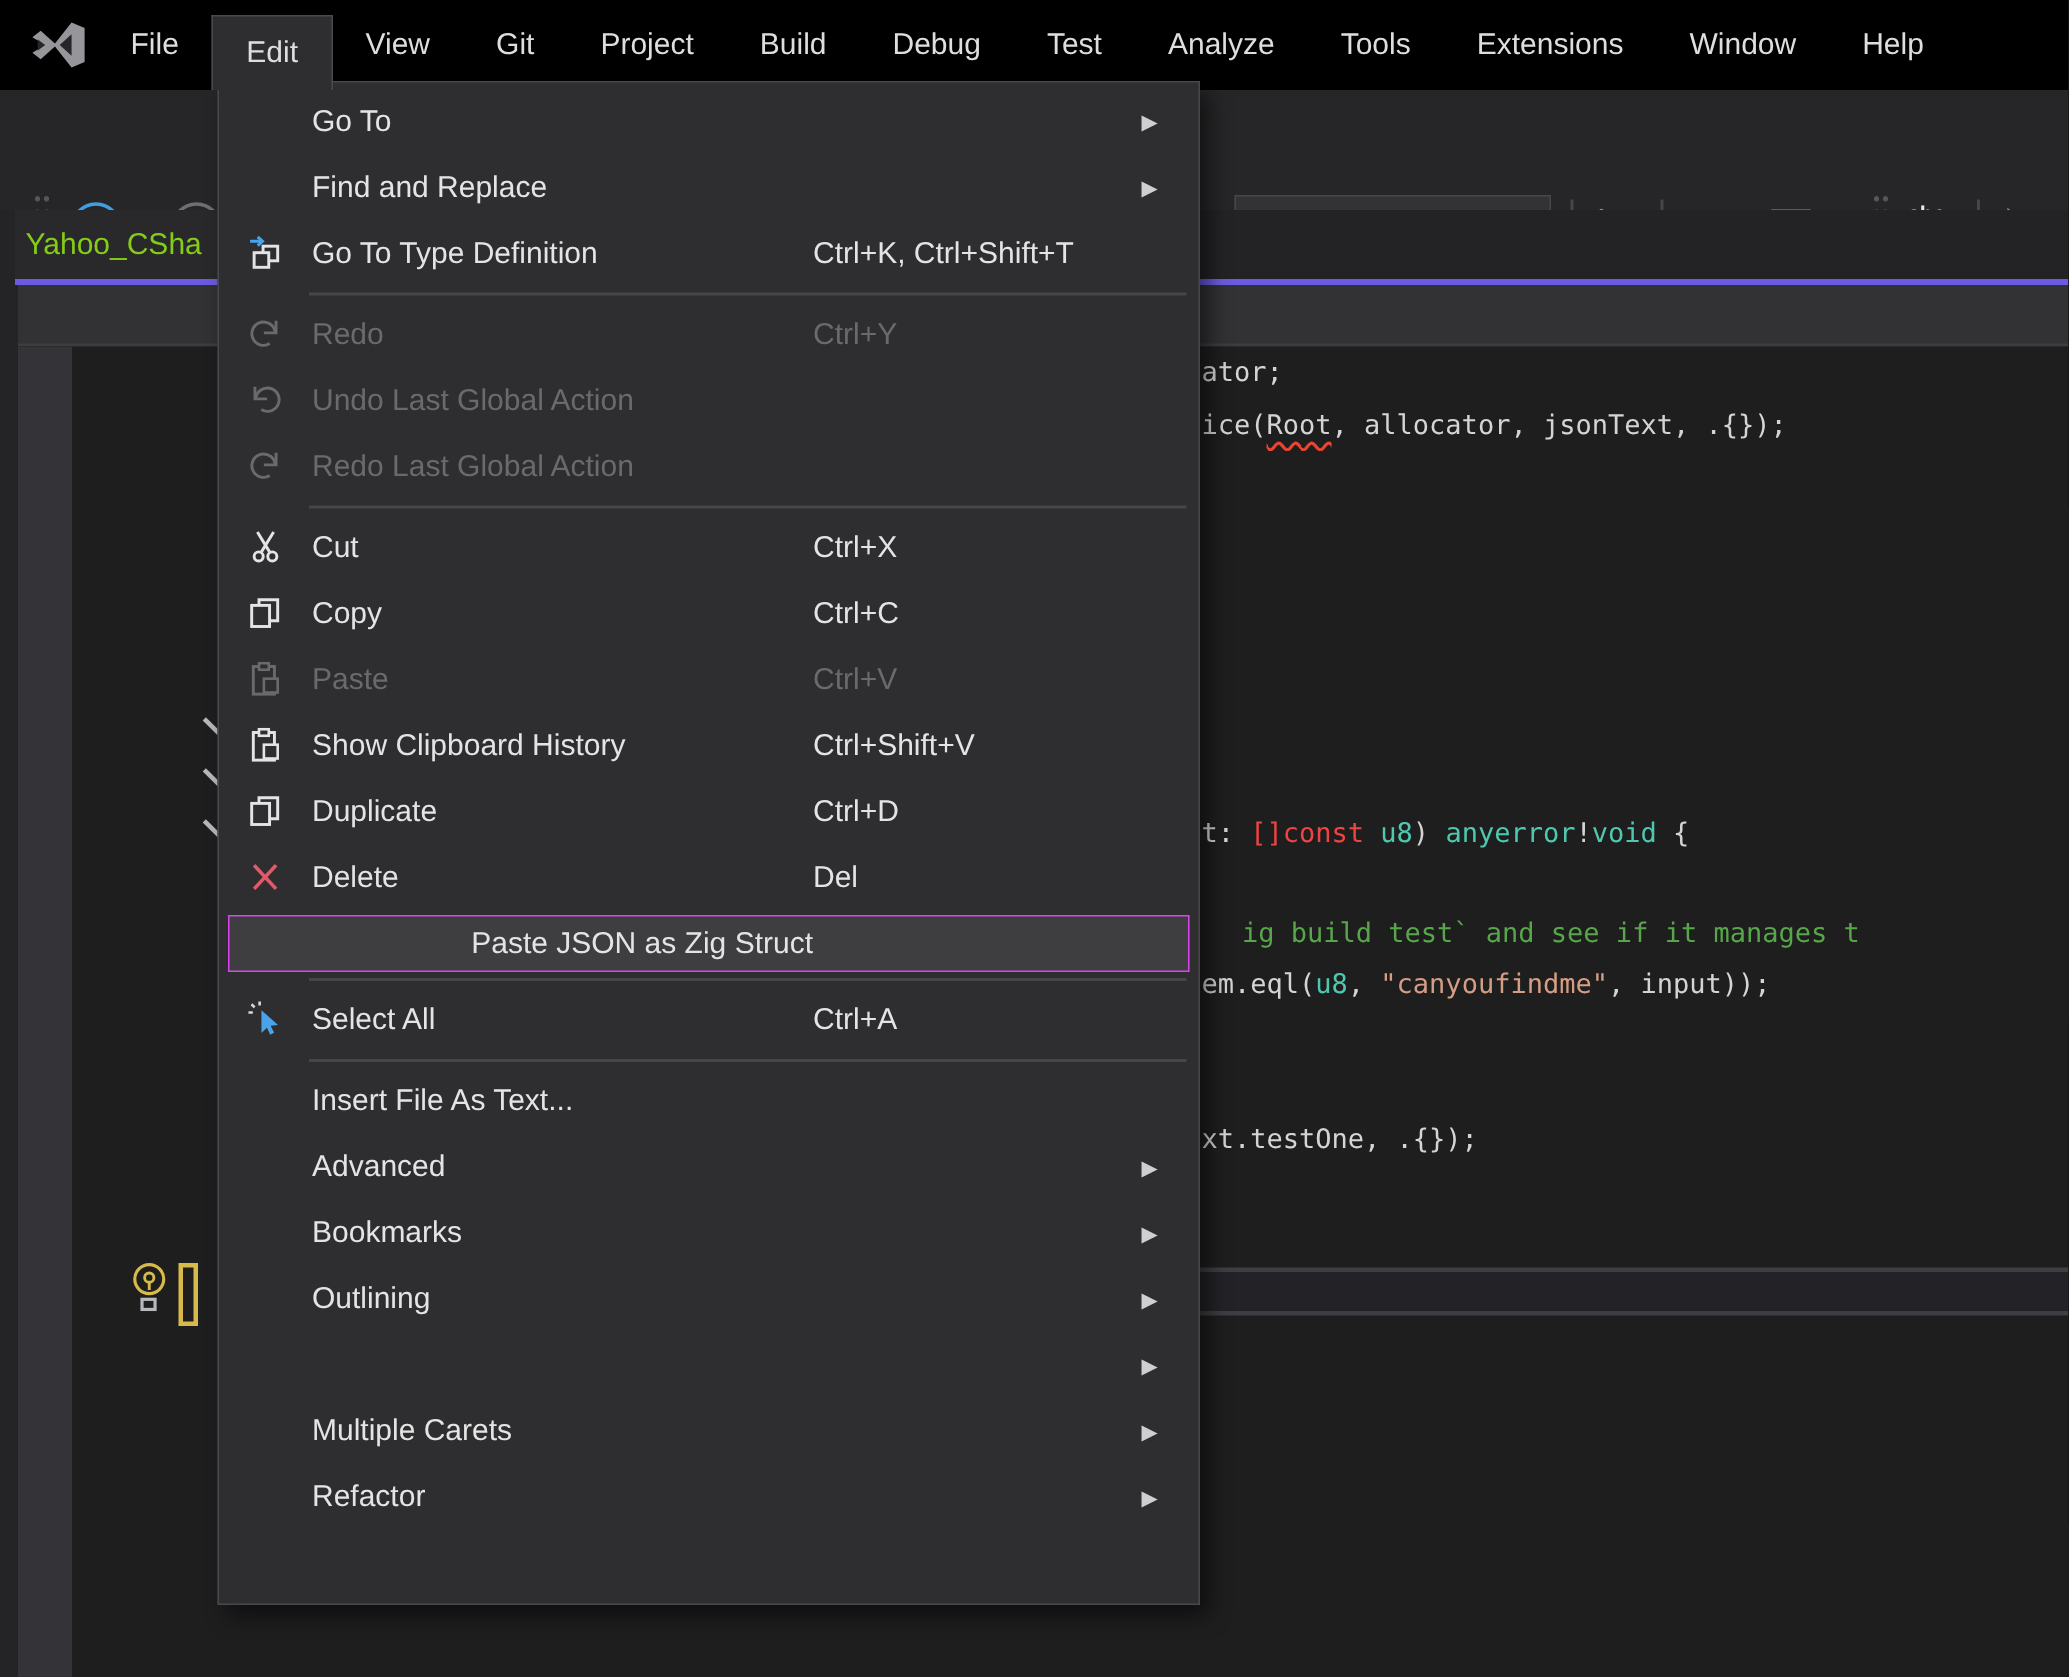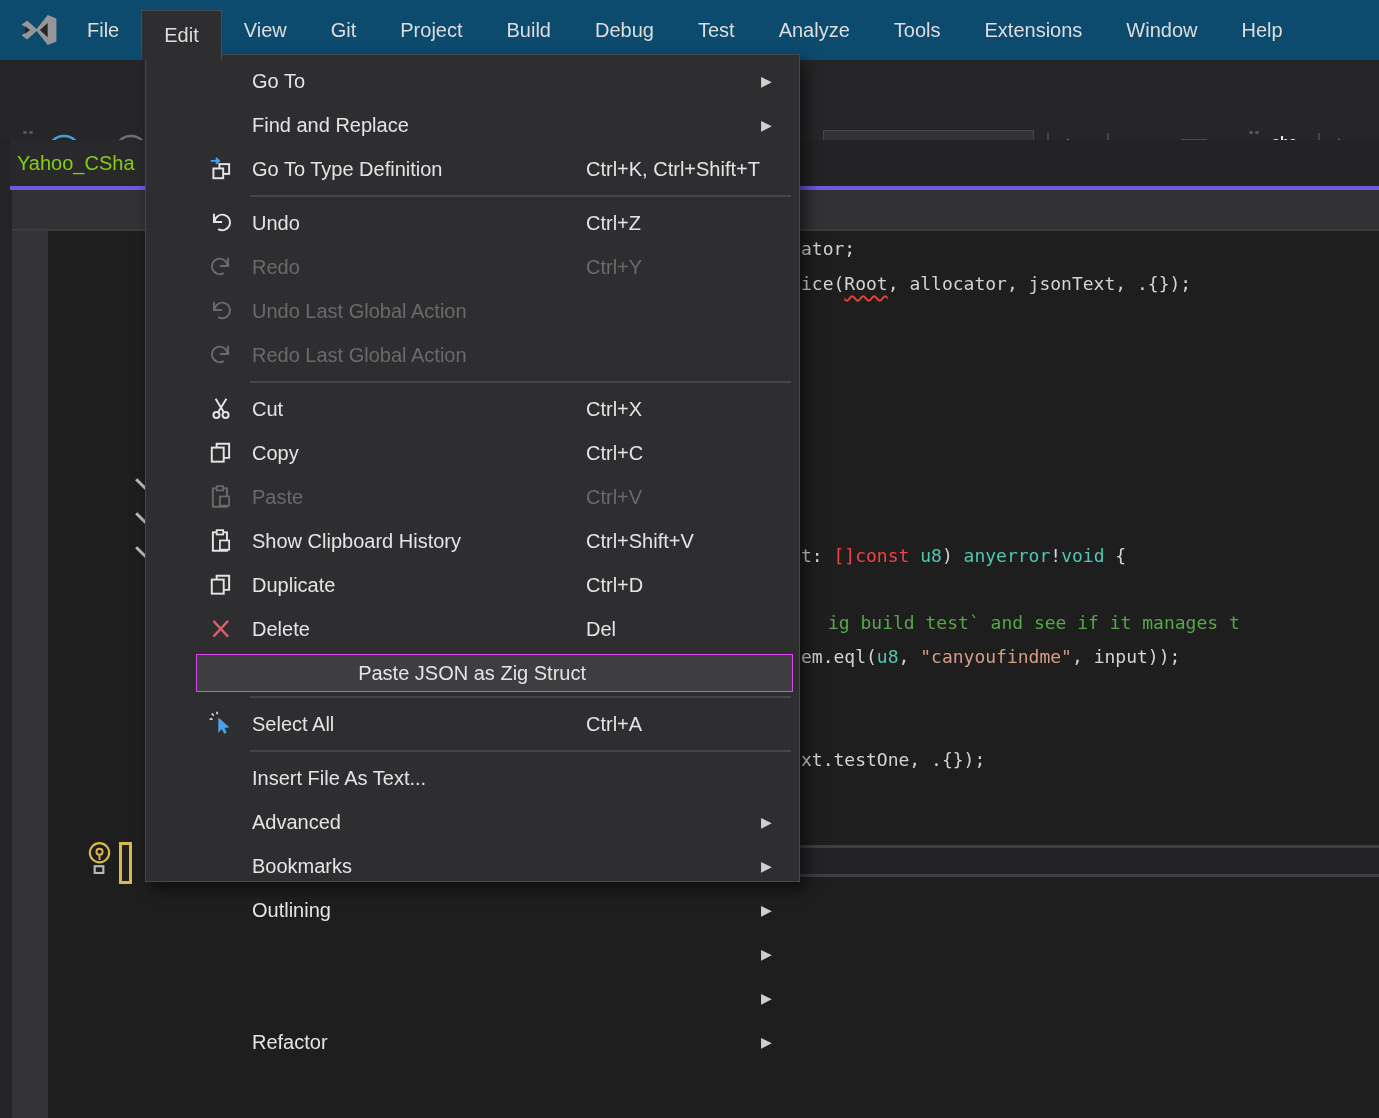--- a/index.html
+++ b/index.html
@@ -1,20 +1,20 @@
 <!DOCTYPE html>
 <html><head>
 <meta charset="utf-8">
 <style>
   html,body{margin:0;padding:0;background:#141414;}
   .window{position:relative;width:1379px;height:1118px;background:#1e1e1f;overflow:hidden;
           font-family:"Liberation Sans",sans-serif;color:#e0e0e0;}
 
   
-  .menubar{position:absolute;left:0;top:0;width:100%;height:60px;background:#0c4a6e;display:flex;}
+  .menubar{position:absolute;left:0;top:0;width:100%;height:60px;background:#000000;display:flex;}
   .logo{margin:11px 7px 0 20px;flex:0 0 auto;}
   .mb-items{display:flex;align-items:stretch;}
   .mb-item{padding:0 22px;display:flex;align-items:center;font-size:20px;color:#dedede;cursor:default;}
   .mb-item.active{background:#2e2e31;border:1px solid #4a4a4e;border-bottom:0;margin-top:10px;
                   position:relative;z-index:70;}
 
   
   .toolbar{position:absolute;left:0;top:60px;width:100%;height:80px;background:#262628;}
   .grip{position:absolute;width:11px;background-image:radial-gradient(circle,#55555a 1.6px,transparent 1.9px);
         background-size:6px 9px;}
@@ -46,23 +46,23 @@
   .tok-comment{color:#57a64a}.tok-str{color:#d69d85}
   .sq{text-decoration:underline;text-decoration-style:wavy;text-decoration-color:#e8442f;
       text-decoration-thickness:2px;text-underline-offset:5px;}
   .chevron{position:absolute;width:15px;height:3px;background:#b9b9bd;transform:rotate(45deg);}
   .hline{position:absolute;left:788px;right:0;height:3px;background:#3e3e43;}
   .hband{position:absolute;left:788px;right:0;top:617px;height:26px;background:#232327;}
   .bulb{position:absolute;left:74px;top:610px;}
   .ybracket{position:absolute;left:107px;top:611px;width:13px;height:42px;border:3px solid #d7ba4a;box-sizing:border-box;}
 
   
-  .menu{position:absolute;left:145px;top:54px;width:655px;height:828px;background:#2e2e31;
+  .menu{position:absolute;left:145px;top:54px;width:655px;height:1016px;background:#2e2e31;
         border:1px solid #48484c;box-sizing:border-box;padding-top:4px;z-index:50;
-        box-shadow:6px 7px 14px rgba(0,0,0,.55);padding-left:44px;}
+        box-shadow:6px 7px 14px rgba(0,0,0,.55);}
   .menu-row{height:44px;display:flex;align-items:center;font-size:20px;color:#e4e4e4;cursor:default;}
   .menu-row.disabled{color:#6a6a6a;}
   .menu-row.hl{height:38px;margin:3px 6px;background:#3e3e41;border:1px solid #d946ef;box-sizing:border-box;text-align:right;}
   .mi-icon{flex:0 0 62px;display:flex;align-items:center;justify-content:center;}
   .mi-icon svg{width:26px;height:26px;}
   .menu-row.hl .mi-icon{flex-basis:55px;}
   .mi-label{flex:0 0 334px;white-space:nowrap;}
   .mi-short{flex:1;white-space:nowrap;}
   .mi-arrow{flex:0 0 38px;font-size:14px;color:#cfcfcf;}
   .menu-sep{height:2px;background:#45454a;margin:4px 8px 4px 60px;}
@@ -219,31 +219,20 @@
             <path d="M2.5 4.5 H10 M7.2 1.8 L10.2 4.5 L7.2 7.2" fill="none" stroke="#4aa3e8" stroke-width="1.8"></path>
             <rect x="10.5" y="7.5" width="9" height="9" fill="none" stroke="currentColor" stroke-width="1.8"></rect>
             <rect x="5" y="11.5" width="9" height="9" fill="#2e2e31" stroke="currentColor" stroke-width="1.8"></rect>
           </svg>
         </span>
         <span class="mi-label">Go To Type Definition</span>
         <span class="mi-short">Ctrl+K, Ctrl+Shift+T</span>
         <span class="mi-arrow"></span>
       </div>
       <div class="menu-sep"></div>
-      <div class="menu-row">
-        <span class="mi-icon">
-          <svg viewBox="0 0 24 24">
-            <path d="M5.5 3.5 V11 H13" fill="none" stroke="currentColor" stroke-width="1.8"></path>
-            <path d="M6 11 A 7.2 7.2 0 1 1 9.4 17.6" fill="none" stroke="currentColor" stroke-width="1.8"></path>
-          </svg>
-        </span>
-        <span class="mi-label">Undo</span>
-        <span class="mi-short">Ctrl+Z</span>
-        <span class="mi-arrow"></span>
-      </div>
       <div class="menu-row disabled">
         <span class="mi-icon">
           <svg viewBox="0 0 24 24">
             <path d="M18.5 3.5 V11 H11" fill="none" stroke="currentColor" stroke-width="1.8"></path>
             <path d="M18 11 A 7.2 7.2 0 1 0 14.6 17.6" fill="none" stroke="currentColor" stroke-width="1.8"></path>
           </svg>
         </span>
         <span class="mi-label">Redo</span>
         <span class="mi-short">Ctrl+Y</span>
         <span class="mi-arrow"></span>
@@ -382,20 +371,21 @@
         <span class="mi-short"></span>
         <span class="mi-arrow">▶</span>
       </div>
       <div class="menu-row">
         <span class="mi-icon"></span>
         <span class="mi-short"></span>
         <span class="mi-arrow">▶</span>
       </div>
       <div class="menu-row">
         <span class="mi-icon"></span>
+        <span class="mi-label">Multiple Carets</span>
         <span class="mi-short"></span>
         <span class="mi-arrow">▶</span>
       </div>
       <div class="menu-row">
         <span class="mi-icon"></span>
         <span class="mi-label">Refactor</span>
         <span class="mi-short"></span>
         <span class="mi-arrow">▶</span>
       </div>
     </div>

